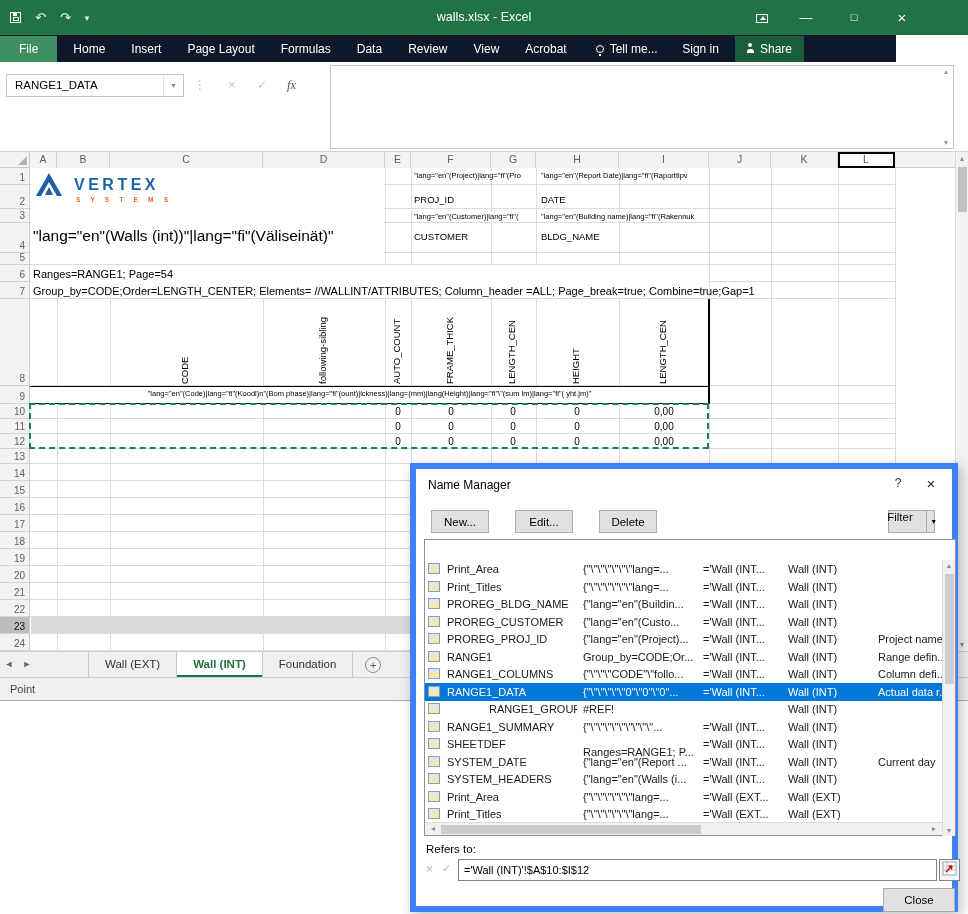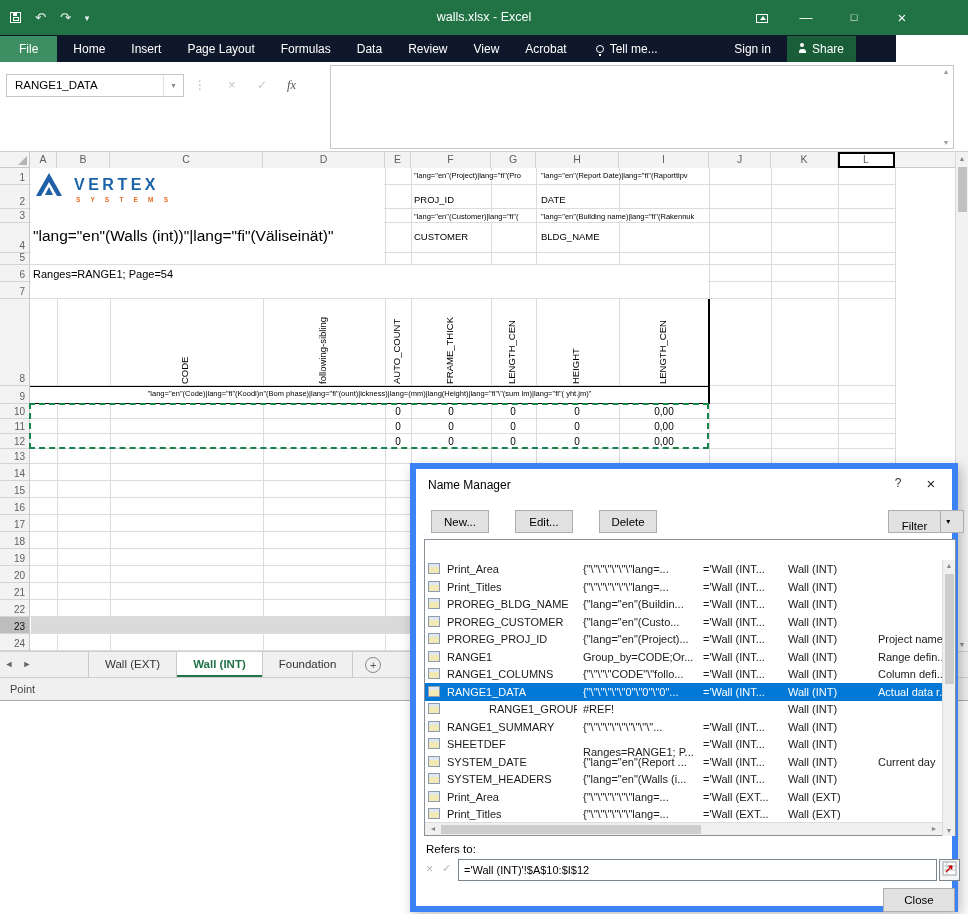--- a/index.html
+++ b/index.html
@@ -22,21 +22,21 @@
   #btn-max{left:836px;font-size:11px}
   #btn-close{left:884px;font-size:15px}
 
   
   #ribbonbar{position:absolute;left:0;top:35px;width:896px;height:27px;background:#0f172a;display:flex;align-items:center;color:#fff;font-size:12px}
   .rtab{padding:6px 13px;white-space:nowrap}
   .rtab.file{background:#3e8e63;padding:6px 19px;margin-right:3px}
   .tellme{display:flex;align-items:center;gap:6px;margin-left:16px}
   .icon-bulb{width:8px;height:8px;border:1.3px solid #fff;border-radius:50%;position:relative;display:inline-block}
   .icon-bulb::after{content:"";position:absolute;left:2px;top:8px;width:2px;height:2px;background:#fff}
-  .rright{margin-left:auto;display:flex;align-items:center;gap:16px;padding-right:40px}
+  .rright{margin-left:auto;display:flex;align-items:center;gap:16px;padding-right:92px}
   .share-btn{display:flex;align-items:center;gap:6px;background:#1a5e39;padding:6px 12px}
   .icon-person{width:7px;height:4px;border-radius:3px 3px 0 0;background:#fff;position:relative;display:inline-block;top:2px}
   .icon-person::before{content:"";position:absolute;top:-6px;left:1.5px;width:4px;height:4px;border-radius:50%;background:#fff}
 
   
   #fxrow{position:absolute;left:0;top:62px;width:968px;height:90px;background:#fff;border-bottom:1px solid #cfcfcf}
   #namebox{position:absolute;left:6px;top:12px;width:178px;height:23px;border:1px solid #c6c6c6;font-size:11.5px;line-height:21px;padding-left:8px}
   #nb-caret{position:absolute;right:0;top:0;width:20px;height:21px;border-left:1px solid #e3e3e3;text-align:center;color:#888;font-size:8px;line-height:21px}
   #fx-dots{position:absolute;left:194px;top:16px;color:#b9b9b9;font-size:12px}
   #fx-cancel{position:absolute;left:228px;top:15px;color:#c4c4c4;font-size:13px}
@@ -108,21 +108,21 @@
 
   
   #nm{position:absolute;left:410px;top:463px;width:548px;height:449px;background:#fff;border:6px solid #3b82f6;box-shadow:3px 4px 12px rgba(0,0,0,.25);font-size:11.5px;z-index:50}
   #nm-title{position:absolute;left:12px;top:9px;font-size:12px}
   #nm-help{position:absolute;right:44px;top:7px;width:20px;text-align:center;color:#333;font-size:12px}
   #nm-close-x{position:absolute;right:6px;top:3px;width:30px;height:24px;text-align:center;line-height:24px;font-size:15px;color:#222}
   .nm-btn{position:absolute;top:41px;height:23px;background:#e1e1e1;border:1px solid #adadad;font-size:11.5px;font-family:inherit;text-align:center}
   #btn-new{left:15px;width:58px}
   #btn-edit{left:99px;width:58px}
   #btn-delete{left:183px;width:58px}
-  #btn-filter{left:472px;width:76px;display:flex;align-items:flex-end;justify-content:center;gap:13px}
+  #btn-filter{left:472px;width:47px;display:flex;align-items:flex-start;justify-content:center;gap:13px}
   #btn-filter .fcaret{font-size:8px;border-left:1px solid #adadad;padding-left:5px;line-height:21px}
   #nm-list{position:absolute;left:8px;top:70px;width:532px;height:297px;border:1px solid #8a9097;background:#fff}
   #nm-head{position:absolute;left:0;top:0;width:530px;height:20px;border-bottom:1px solid #dcdcdc;background:#fff}
   .nm-h{position:absolute;top:0;height:20px;line-height:20px;padding-left:6px;font-size:11px;color:#333;border-right:1px solid #e5e5e5}
   #nm-rows{position:absolute;left:0;top:20px;width:517px;height:263px;overflow:hidden}
   .nm-row{position:absolute;left:0;width:517px;height:18px}
   .nm-row.sel{background:#0078d7}
   .nm-row.sel .nm-cell{color:#fff}
   .nm-cell{position:absolute;top:0;height:18px;line-height:18px;overflow:hidden;white-space:nowrap;padding-left:6px;font-size:11px;color:#1a1a1a}
   .nm-ico{position:absolute;left:3px;top:3px;width:12px;height:11px;background:linear-gradient(180deg,#dfe7ef 0 3px,#f3e9b5 3px 100%);border:1px solid #8f9bb0}
@@ -290,20 +290,21 @@
     <span class="celltext wbg" id="c-f1">"lang="en"(Project)|lang="fi"(Pro</span>
     <span class="celltext wbg" id="c-h1">"lang="en"(Report Date)|lang="fi"(Raporttipv</span>
     <span class="celltext wbg" id="c-f2">PROJ_ID</span>
     <span class="celltext wbg" id="c-h2">DATE</span>
     <span class="celltext wbg" id="c-f3">"lang="en"(Customer)|lang="fi"(</span>
     <span class="celltext wbg" id="c-h3">"lang="en"(Building name)|lang="fi"(Rakennuk</span>
     <span class="celltext wbg" id="c-f4">CUSTOMER</span>
     <span class="celltext wbg" id="c-h4">BLDG_NAME</span>
     <span class="celltext" id="c-a4">"lang="en"(Walls (int))"|lang="fi"(Väliseinät)"</span>
     <span class="celltext" id="c-a6">Ranges=RANGE1; Page=54</span>
+    <span class="celltext" id="c-a7">Group_by=CODE;Order=LENGTH_CENTER;  Elements= //WALLINT/ATTRIBUTES;  Column_header =ALL;  Page_break=true; Combine=true;Gap=1</span>
 
     <div id="vheads">
         <div class="vhdr" style="left: 180px;">CODE</div>
         <div class="vhdr" style="left: 318px;">following-sibling</div>
         <div class="vhdr" style="left: 392px;">AUTO_COUNT</div>
         <div class="vhdr" style="left: 445px;">FRAME_THICK</div>
         <div class="vhdr" style="left: 507px;">LENGTH_CEN</div>
         <div class="vhdr" style="left: 571px;">HEIGHT</div>
         <div class="vhdr" style="left: 658px;">LENGTH_CEN</div>
       </div>

